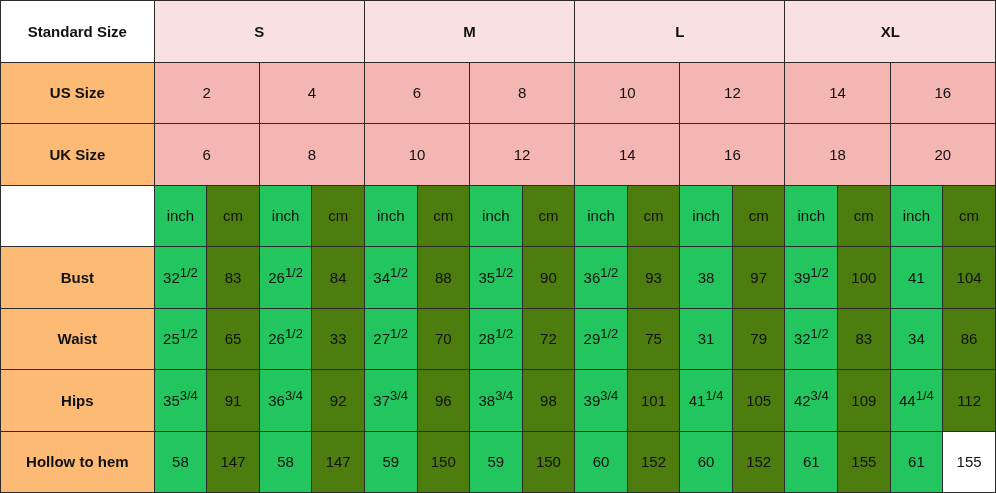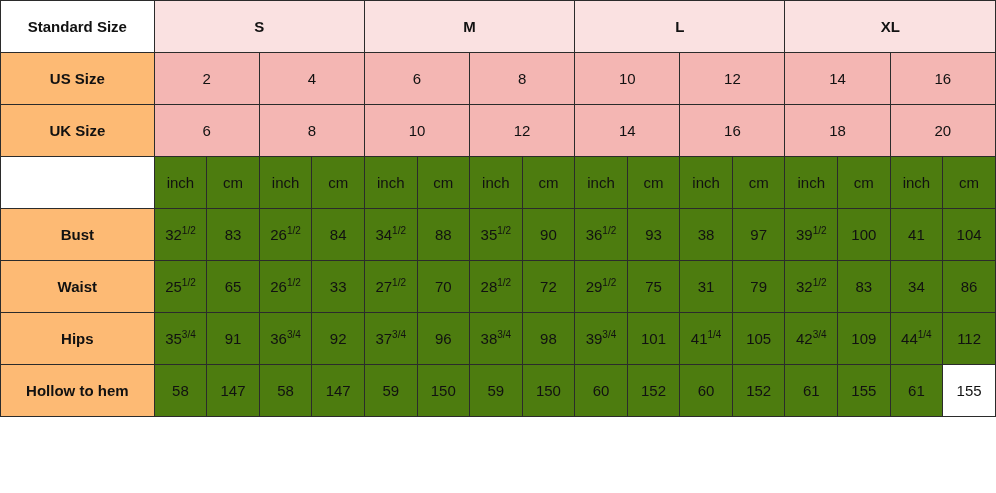--- a/index.html
+++ b/index.html
@@ -9,21 +9,21 @@
   }
   body {
     width: 996px;
     height: 493px;
     font-family: "Liberation Sans", sans-serif;
     overflow: hidden;
   }
   .size-chart {
     border-collapse: collapse;
     width: 996px;
-    height: 417px;
+    height: 493px;
     table-layout: fixed;
   }
   .size-chart td {
     border: 1px solid #2b2b2b;
     text-align: center;
     vertical-align: middle;
     color: #111111;
     font-size: 15px;
     padding: 0;
     white-space: nowrap;
@@ -40,35 +40,35 @@
     background: #ffffff;
   }
   
   .tint-1 { background: #fae1e1; }   
   .tint-2 { background: #f4b6b3; }   
   .tint-3 { background: #f8cfcb; }   
   .tint-4 { background: #f4b6b3; }   
   .tint-unit { background: #ffffff; }
   
   .c-light { background: #4d7c0f; }
-  .c-lighter { background: #4d7c0f; }
+  .c-lighter { background: #22c55e; }
   .c-white { background: #ffffff; }
   .hdr-group {
     font-weight: bold;
     font-size: 17px;
   }
   .hdr-sub {
     font-weight: normal;
     font-size: 15px;
   }
   .unit {
     font-size: 14px;
   }
   sup {
-    font-size: 10px;
+    font-size: 13px;
     vertical-align: super;
     line-height: 0;
   }
   .faded { color: #8c8c8c; }
 </style>
 </head>
 <body>
 
 <table class="size-chart">
   <colgroup>

